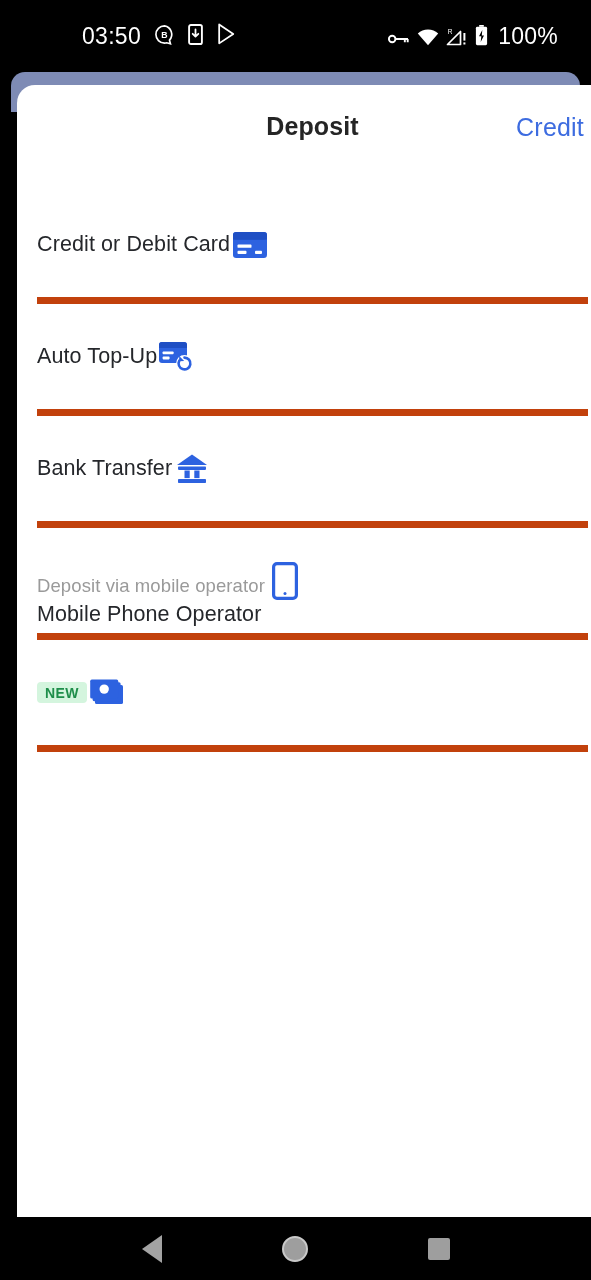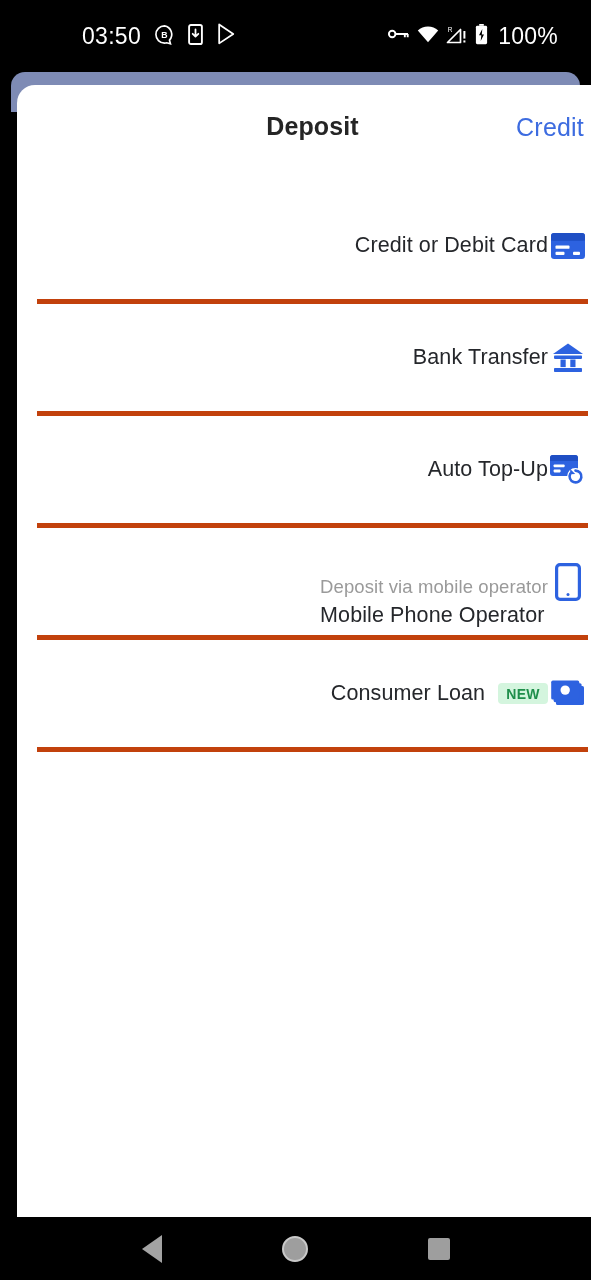--- a/index.html
+++ b/index.html
@@ -37,21 +37,21 @@
     gap: 13px;
   }
   .status-clock {
     color: #ffffff;
     font-size: 23px;
     letter-spacing: 0.3px;
     font-family: "Liberation Sans", sans-serif;
   }
   .status-right {
     display: flex;
-    align-items: center;
+    align-items: flex-end;
     gap: 7px;
   }
   .battery-pct {
     color: #ffffff;
     font-size: 23px;
     letter-spacing: 0.2px;
     margin-left: 3px;
   }
   .sicon { display: block; }
 
@@ -108,23 +108,23 @@
 
   
   #options-list {
     margin-top: 24px;
     padding: 0 20px;
   }
   .option-row {
     position: relative;
     display: flex;
     align-items: center;
-    justify-content: flex-end;
+    justify-content: flex-start;
     height: 112px;
-    border-bottom: 5px solid #c2410c;
+    border-bottom: 7px solid #c2410c;
     cursor: pointer;
   }
   .option-text {
     display: flex;
     flex-direction: column;
     justify-content: center;
     gap: 5px;
   }
   .option-subtitle {
     font-size: 18.5px;
@@ -289,73 +289,72 @@
             <rect x="4.5" y="12.5" width="14" height="3.3" rx="0.9" fill="#ffffff"></rect>
             <rect x="4.5" y="18.8" width="9" height="3.2" rx="0.9" fill="#ffffff"></rect>
             <rect x="22" y="18.8" width="7" height="3.2" rx="0.9" fill="#ffffff"></rect>
           </svg>
         </span>
       </div>
 
       <div class="option-row">
         <div class="option-text">
           <div class="option-title-line">
-            <span class="option-title">Bank Transfer</span>
-          </div>
-        </div>
-        <span class="option-icon">
-          <svg width="32" height="32" viewBox="0 0 32 32">
-            <path d="M16 1.5 L31 12 L1 12 Z" fill="#2d62e0"></path>
-            <rect x="2" y="13.5" width="28" height="3.4" rx="0.8" fill="#2d62e0"></rect>
-            <rect x="8.5" y="17.5" width="5.2" height="7.6" fill="#2d62e0"></rect>
-            <rect x="18.3" y="17.5" width="5.2" height="7.6" fill="#2d62e0"></rect>
-            <rect x="2" y="26" width="28" height="4" rx="0.8" fill="#2d62e0"></rect>
-          </svg>
-        </span>
-      </div>
-
-      <div class="option-row">
-        <div class="option-text">
-          <div class="option-title-line">
             <span class="option-title">Auto Top-Up</span>
           </div>
         </div>
         <span class="option-icon">
           <svg width="36" height="32" viewBox="0 0 36 32">
             <rect x="0" y="1" width="28" height="21" rx="3" fill="#2d62e0"></rect>
             <rect x="0" y="1" width="28" height="6" rx="3" fill="#1f4fc4"></rect>
             <rect x="0" y="4.5" width="28" height="2.5" fill="#1f4fc4"></rect>
             <rect x="3.6" y="10.5" width="11" height="2.8" rx="0.8" fill="#ffffff"></rect>
             <rect x="3.6" y="15.6" width="7" height="2.8" rx="0.8" fill="#ffffff"></rect>
             <circle cx="25.5" cy="22.5" r="8.4" fill="#ffffff"></circle>
             <path d="M25.5 16.6 a5.9 5.9 0 1 1 -5.2 3.1" fill="none" stroke="#2d62e0" stroke-width="2.6" stroke-linecap="round"></path>
             <path d="M20.2 15.1 L20.1 20.2 L25.2 20.1 Z" fill="#2d62e0"></path>
           </svg>
         </span>
       </div>
 
       <div class="option-row">
         <div class="option-text">
+          <div class="option-title-line">
+            <span class="option-title">Bank Transfer</span>
+          </div>
+        </div>
+        <span class="option-icon">
+          <svg width="32" height="32" viewBox="0 0 32 32">
+            <path d="M16 1.5 L31 12 L1 12 Z" fill="#2d62e0"></path>
+            <rect x="2" y="13.5" width="28" height="3.4" rx="0.8" fill="#2d62e0"></rect>
+            <rect x="8.5" y="17.5" width="5.2" height="7.6" fill="#2d62e0"></rect>
+            <rect x="18.3" y="17.5" width="5.2" height="7.6" fill="#2d62e0"></rect>
+            <rect x="2" y="26" width="28" height="4" rx="0.8" fill="#2d62e0"></rect>
+          </svg>
+        </span>
+      </div>
+
+      <div class="option-row">
+        <div class="option-text">
           <span class="option-subtitle">Deposit via mobile operator</span>
           <div class="option-title-line">
             <span class="option-title">Mobile Phone Operator</span>
           </div>
         </div>
         <span class="option-icon">
           <svg width="26" height="38" viewBox="0 0 26 38">
             <rect x="1.6" y="1.6" width="22.8" height="34.8" rx="3.4" fill="none" stroke="#2d62e0" stroke-width="3.2"></rect>
             <circle cx="13" cy="31.6" r="1.5" fill="#2d62e0"></circle>
           </svg>
         </span>
       </div>
 
       <div class="option-row">
         <div class="option-text">
           <div class="option-title-line">
-            <span class="option-title">Consumer Loan</span>
             <span class="badge-new">NEW</span>
           </div>
         </div>
         <span class="option-icon">
           <svg width="34" height="28" viewBox="0 0 34 28">
             <rect x="5" y="6" width="28" height="19" rx="1.6" fill="#2d62e0"></rect>
             <rect x="2.6" y="3.2" width="28" height="19" rx="1.6" fill="#2d62e0"></rect>
             <rect x="0.2" y="0.6" width="28" height="19" rx="1.6" fill="#2d62e0"></rect>
             <circle cx="14.2" cy="10.1" r="4.7" fill="#ffffff"></circle>
           </svg>

